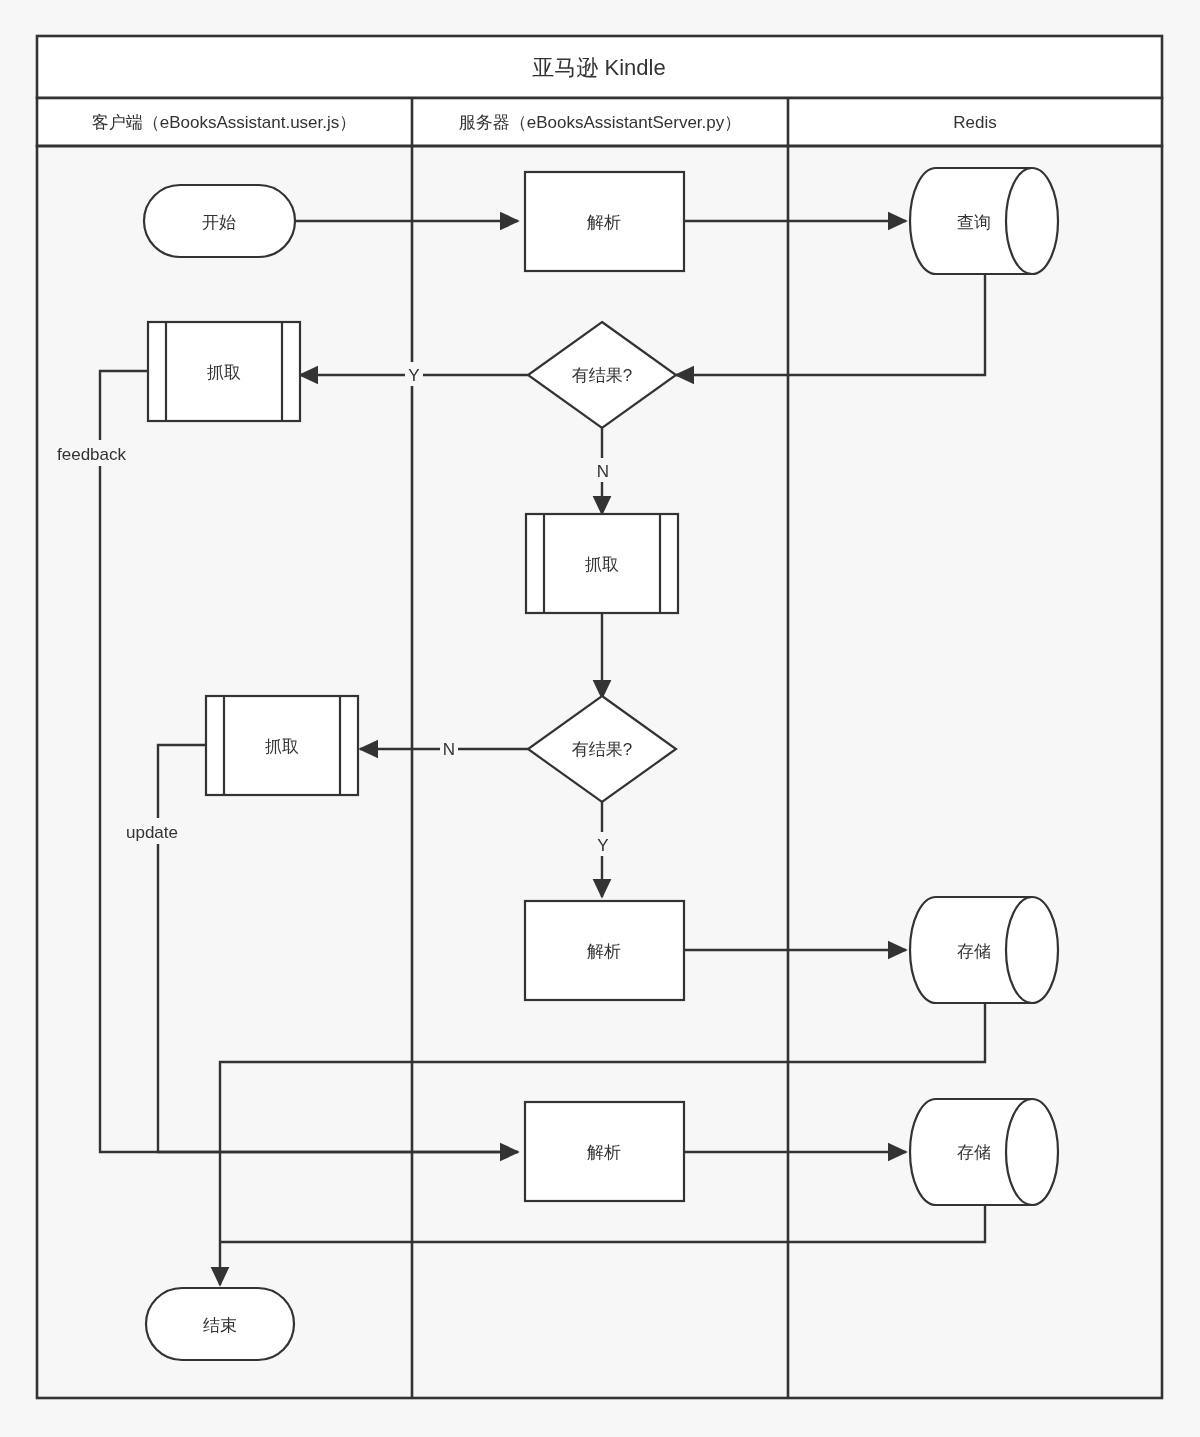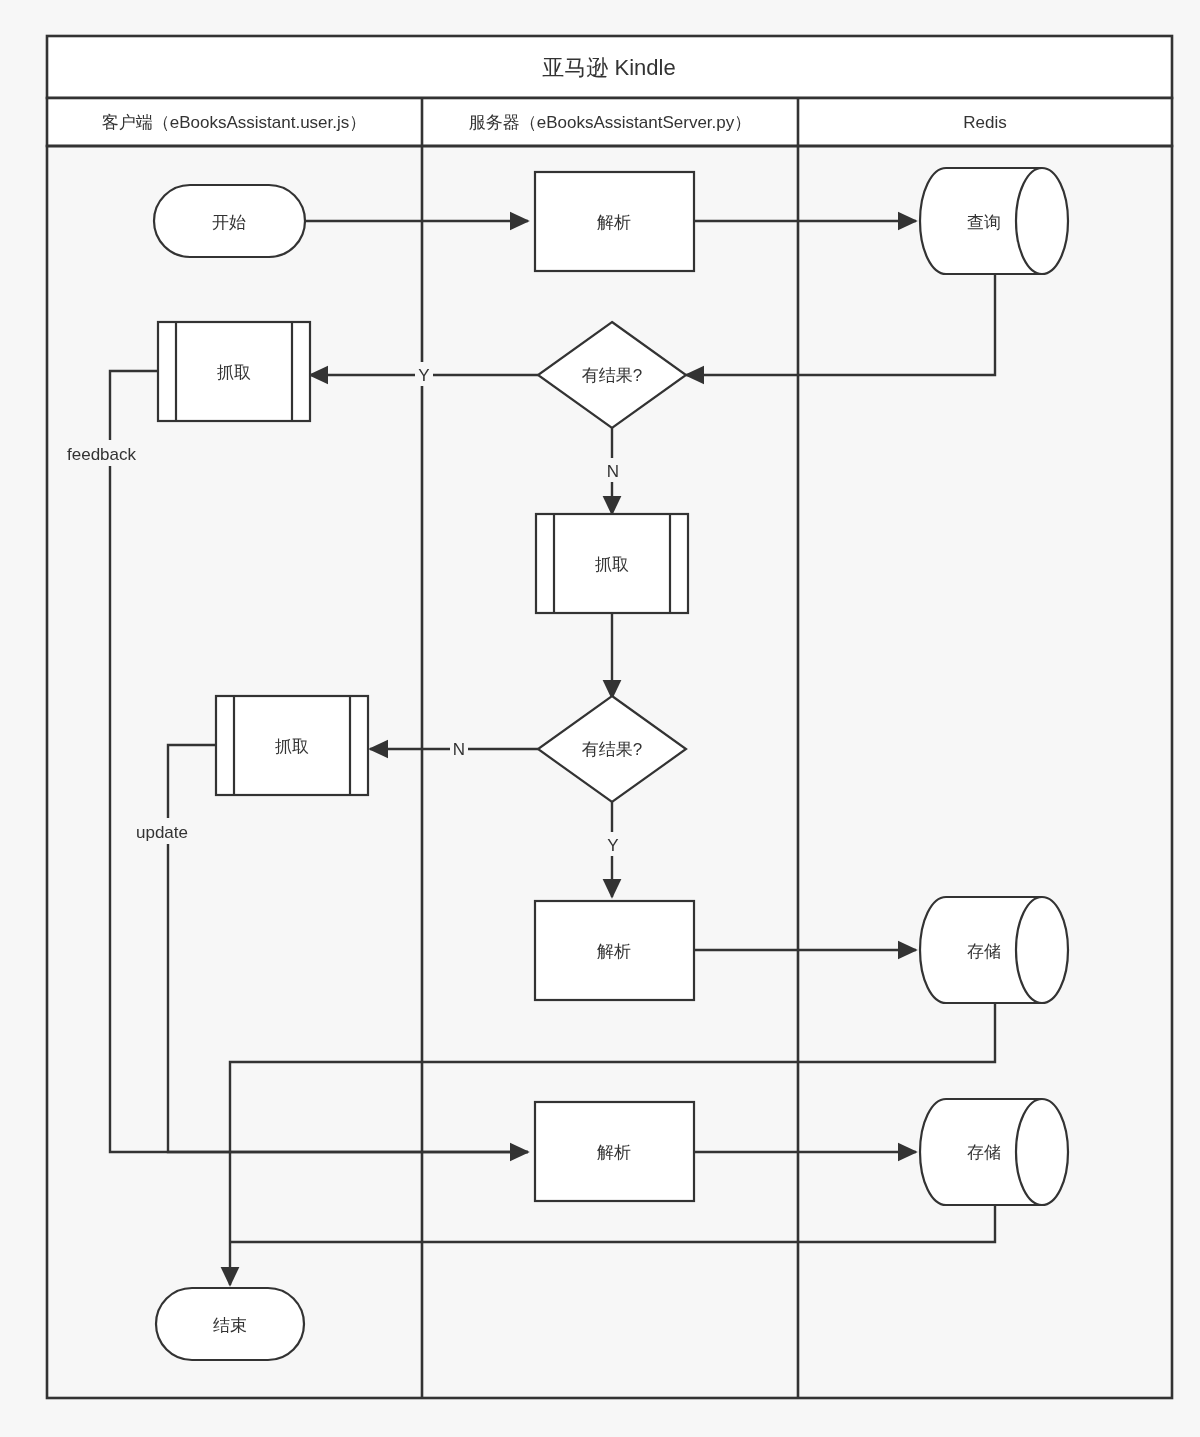--- a/index.html
+++ b/index.html
@@ -10,21 +10,20 @@
   body {
     width: 1200px;
     height: 1437px;
     font-family: "Liberation Sans", "DejaVu Sans", sans-serif;
     overflow: hidden;
   }
   #stage {
     position: relative;
     width: 1172px;
     height: 1437px;
-    margin-left: 10px;
   }
   #flow-svg {
     position: absolute;
     left: 0;
     top: 0;
     width: 1200px;
     height: 1437px;
     display: block;
   }
   .lane-title-text {

